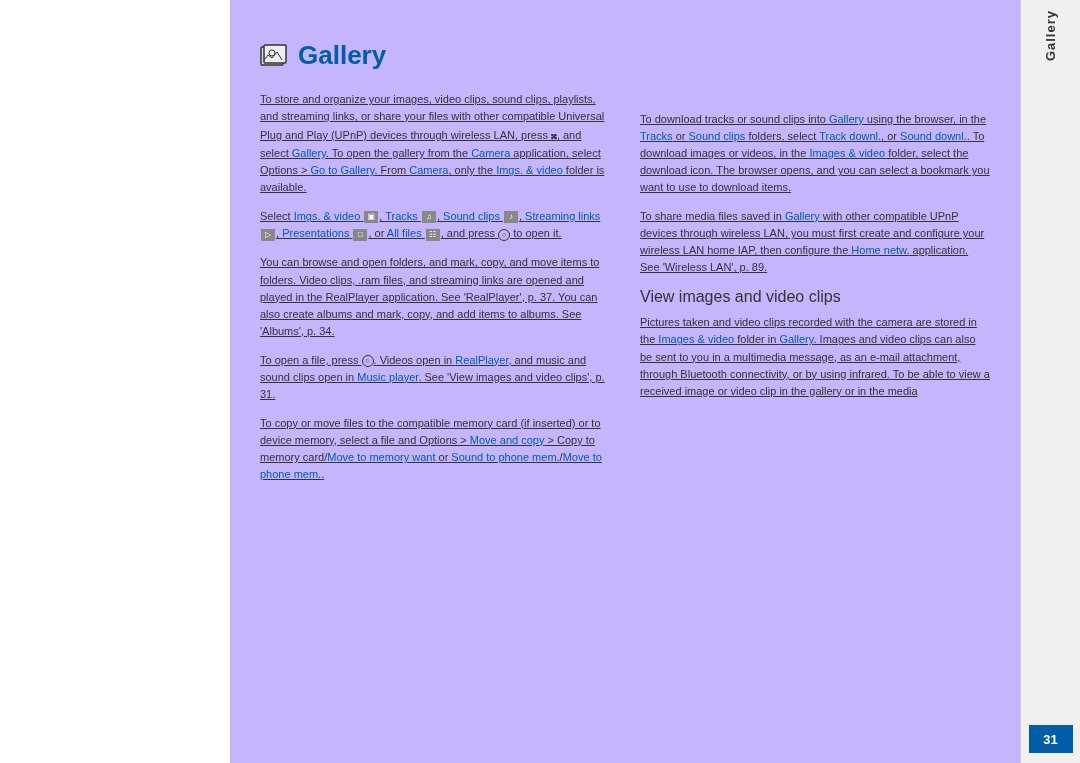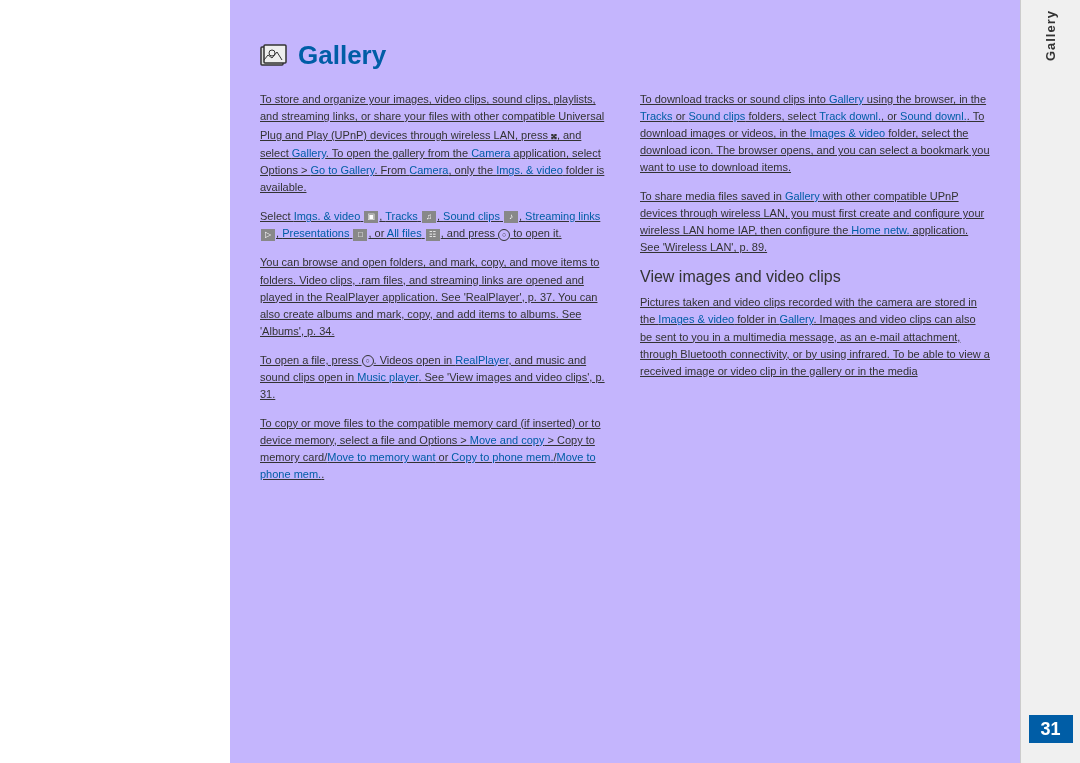--- a/index.html
+++ b/index.html
@@ -54,28 +54,27 @@
       font-size: 13px;
       font-weight: bold;
       color: #333;
       letter-spacing: 1px;
       padding-top: 20px;
     }
 
     .sidebar-page-number {
       background: #005da6;
       color: #ffffff;
-      font-size: 18px;
+      font-size: 13px;
       font-weight: bold;
       width: 44px;
       height: 28px;
       display: flex;
       align-items: center;
       justify-content: center;
-      margin-bottom: 10px;
     }
 
     
     .page-title-row {
       display: flex;
       align-items: center;
       margin-bottom: 20px;
     }
 
     .page-title-icon {
@@ -97,20 +96,21 @@
       gap: 30px;
       flex: 1;
     }
 
     .col-left {
       flex: 1;
     }
 
     .col-right {
       flex: 1;
+      margin-top: 20px;
     }
 
     .paragraph {
       font-size: 11px;
       color: #333;
       line-height: 1.55;
       margin-bottom: 12px;
       text-decoration: underline;
     }
 
@@ -186,21 +186,21 @@
 
         <p class="paragraph">
           You can browse and open folders, and mark, copy, and move items to folders. Video clips, .ram files, and streaming links are opened and played in the RealPlayer application. See 'RealPlayer', p. 37. You can also create albums and mark, copy, and add items to albums. See 'Albums', p. 34.
         </p>
 
         <p class="paragraph">
           To open a file, press <span class="circle-btn">○</span>. Videos open in <a class="link">RealPlayer</a>, and music and sound clips open in <a class="link">Music player</a>. See 'View images and video clips', p. 31.
         </p>
 
         <p class="paragraph">
-          To copy or move files to the compatible memory card (if inserted) or to device memory, select a file and Options &gt; <a class="link">Move and copy</a> &gt; Copy to memory card/<a class="link">Move to memory want</a> or <a class="link">Copy to phone mem.</a>/<a class="link">Move to phone mem.</a>.
+          To copy or move files to the compatible memory card (if inserted) or to device memory, select a file and Options &gt; <a class="link">Move and copy</a> &gt; Copy to memory card/<a class="link">Move to memory want</a> or <a class="link">Sound to phone mem.</a>/<a class="link">Move to phone mem.</a>.
         </p>
 
       </div>
 
       <div class="col-right">
 
         <p class="paragraph">
           To download tracks or sound clips into <a class="link">Gallery</a> using the browser, in the <a class="link">Tracks</a> or <a class="link">Sound clips</a> folders, select <a class="link">Track downl.</a>, or <a class="link">Sound downl.</a>. To download images or videos, in the <a class="link">Images &amp; video</a> folder, select the download icon. The browser opens, and you can select a bookmark you want to use to download items.
         </p>
 

